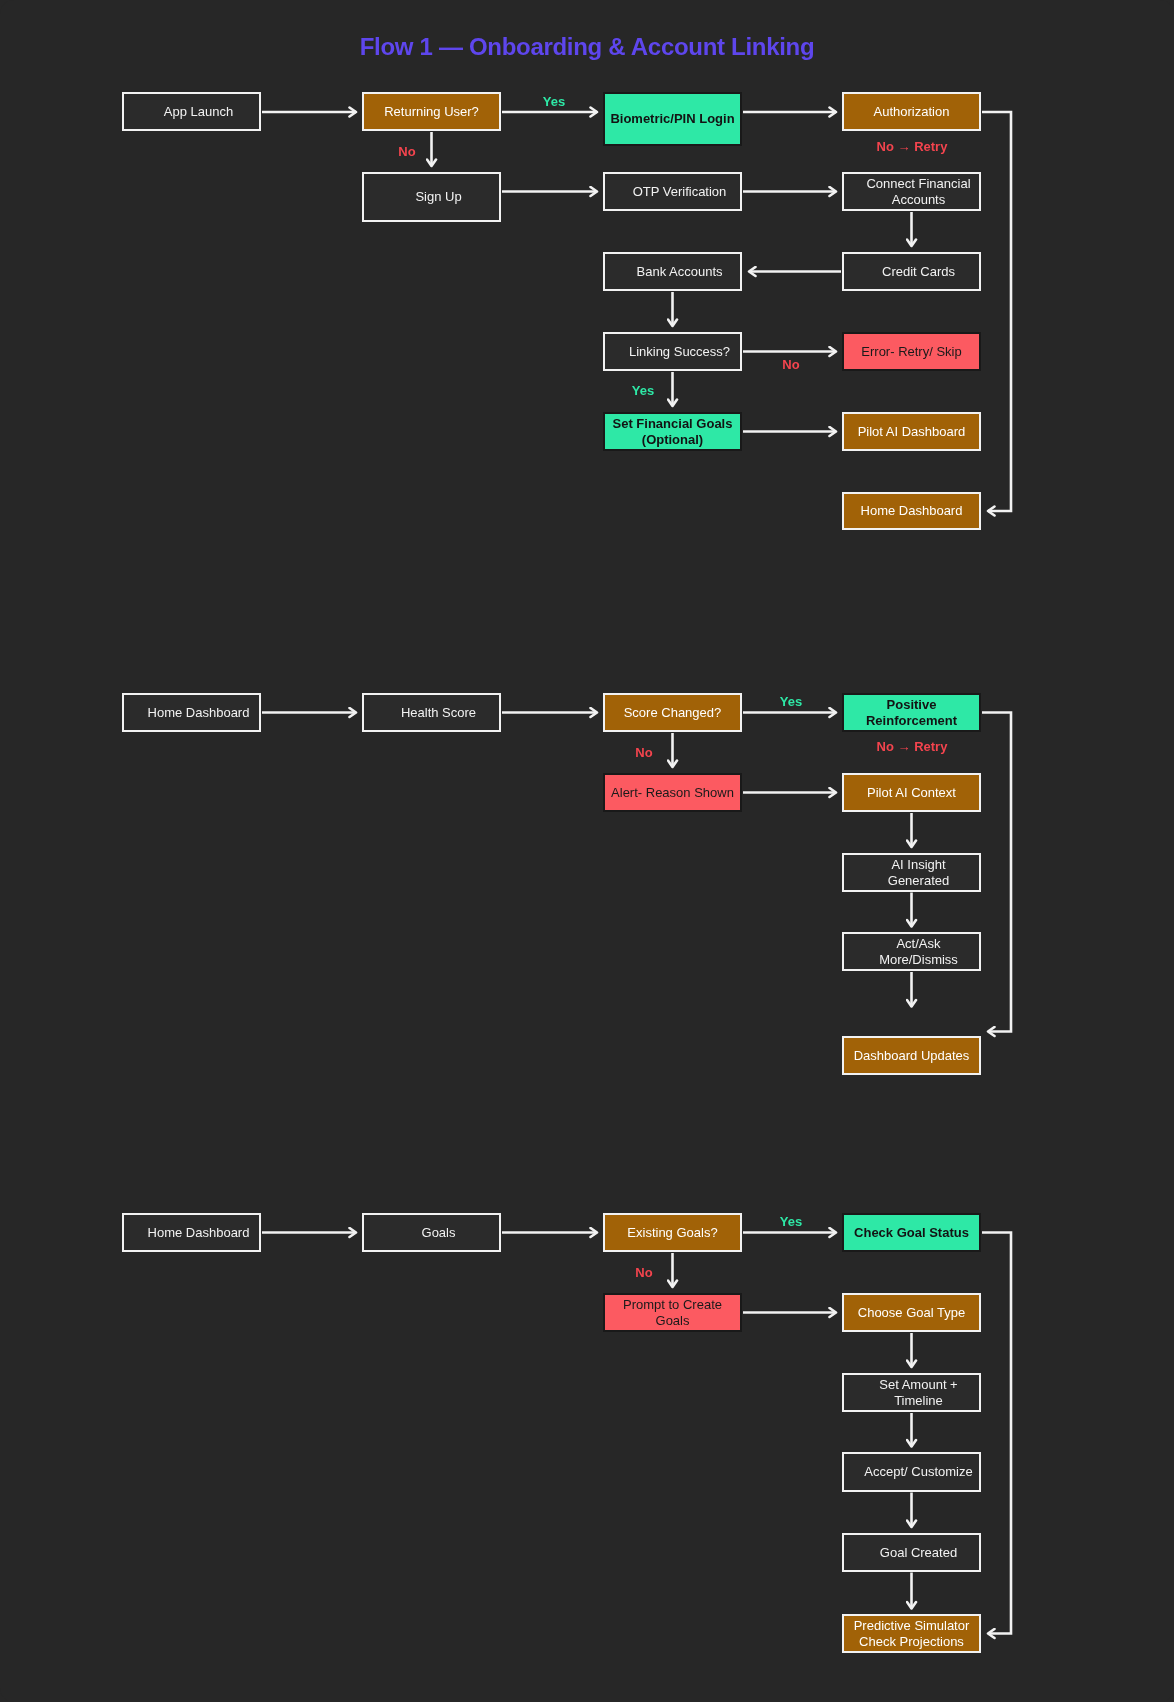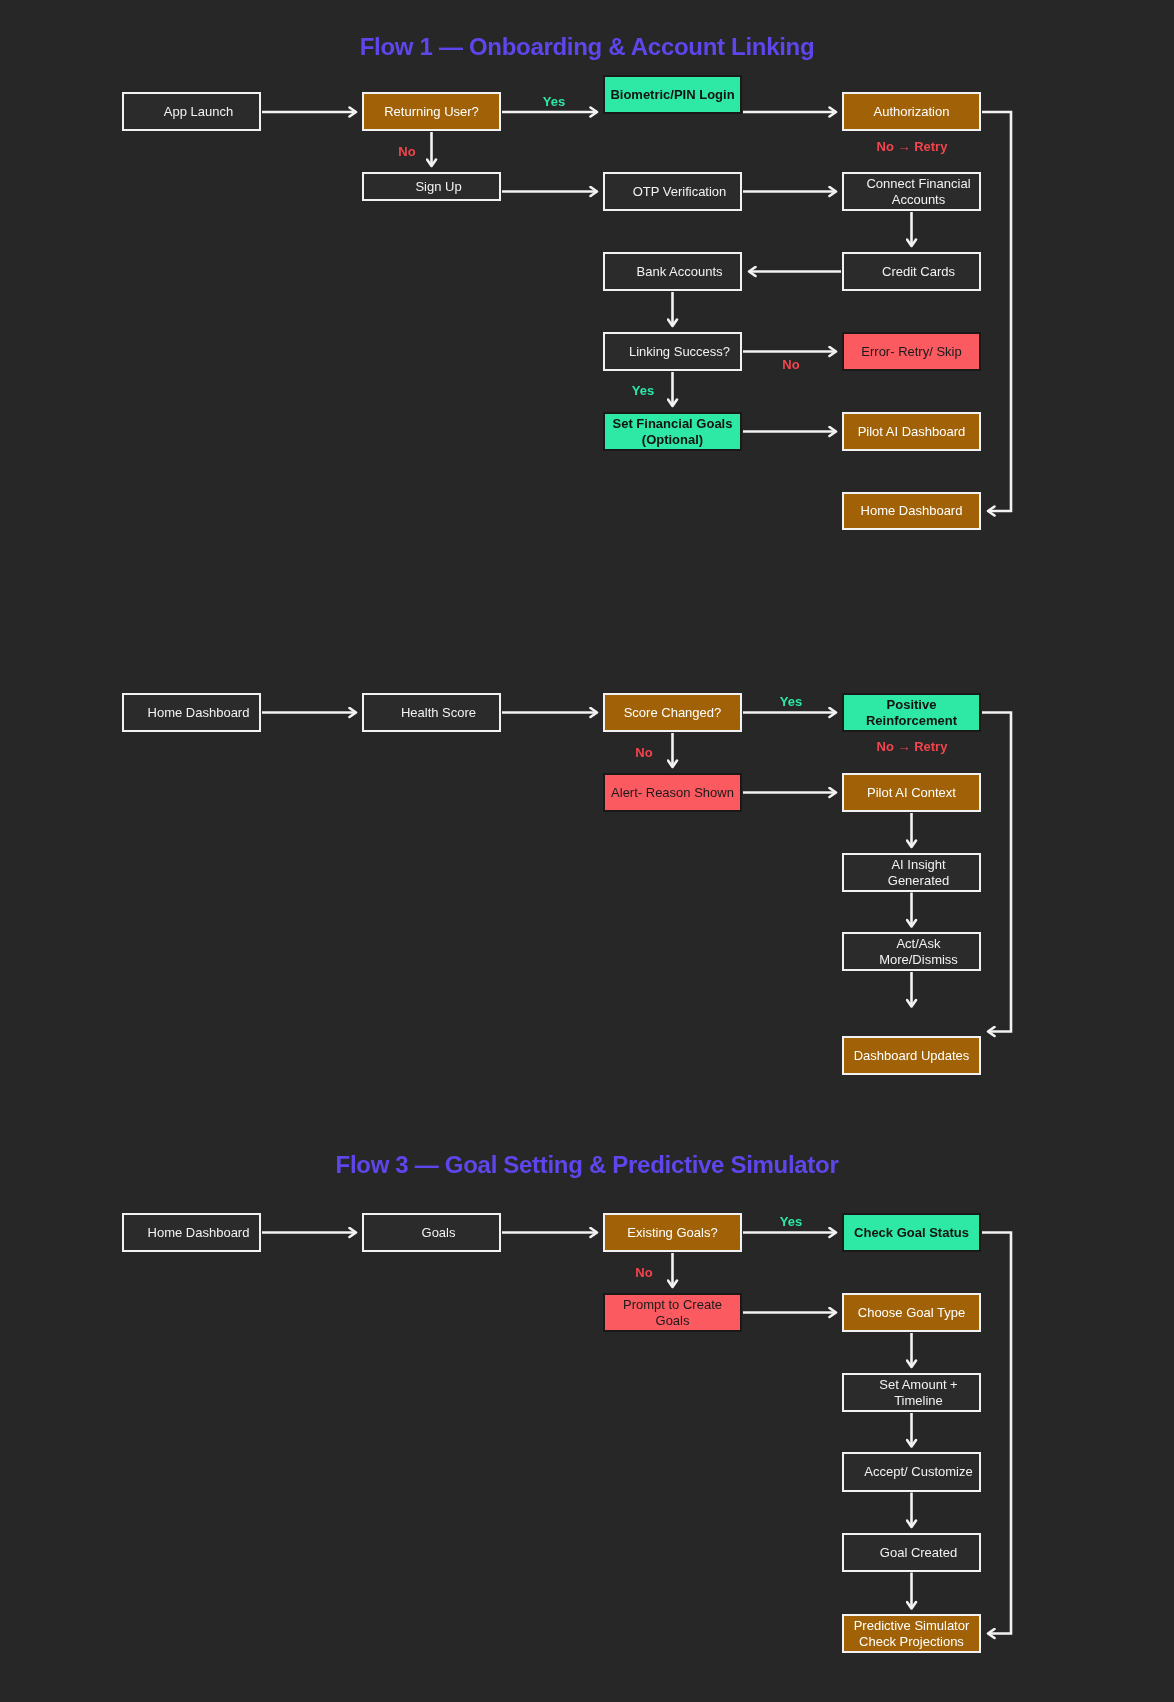--- a/index.html
+++ b/index.html
@@ -66,23 +66,23 @@
       <path d="M911.5 1413 V1446.5" marker-end="url(#arw)"></path>
       <path d="M911.5 1492.5 V1527" marker-end="url(#arw)"></path>
       <path d="M911.5 1572.5 V1608.5" marker-end="url(#arw)"></path>
     </g>
   </svg>
 
   <h2 class="flow-title" style="top:32px">Flow 1 — Onboarding &amp; Account Linking</h2>
 
   <div class="node dark" style="left:122px;top:92px;width:139px;height:39px">App Launch</div>
   <div class="node purple" style="left:362px;top:92px;width:139px;height:39px">Returning User?</div>
-  <div class="node green" style="left:603px;top:75px;width:139px;height:39px">Biometric/PIN Login</div>
+  <div class="node green" style="left:603px;top:92px;width:139px;height:54px">Biometric/PIN Login</div>
   <div class="node purple" style="left:842px;top:92px;width:139px;height:39px">Authorization</div>
-  <div class="node dark" style="left:362px;top:172px;width:139px;height:29px">Sign Up</div>
+  <div class="node dark" style="left:362px;top:172px;width:139px;height:50px">Sign Up</div>
   <div class="node dark" style="left:603px;top:172px;width:139px;height:39px">OTP Verification</div>
   <div class="node dark" style="left:842px;top:172px;width:139px;height:39px">Connect Financial
 Accounts</div>
   <div class="node dark" style="left:603px;top:252px;width:139px;height:39px">Bank Accounts</div>
   <div class="node dark" style="left:842px;top:252px;width:139px;height:39px">Credit Cards</div>
   <div class="node dark" style="left:603px;top:332px;width:139px;height:39px">Linking Success?</div>
   <div class="node red" style="left:842px;top:332px;width:139px;height:39px">Error- Retry/ Skip</div>
   <div class="node green" style="left:603px;top:412px;width:139px;height:39px">Set Financial Goals
 (Optional)</div>
   <div class="node purple" style="left:842px;top:412px;width:139px;height:39px">Pilot AI Dashboard</div>
@@ -103,21 +103,20 @@
   <div class="node red" style="left:603px;top:773px;width:139px;height:39px">Alert- Reason Shown</div>
   <div class="node purple" style="left:842px;top:773px;width:139px;height:39px">Pilot AI Context</div>
   <div class="node dark" style="left:842px;top:853px;width:139px;height:39px">AI Insight Generated</div>
   <div class="node dark" style="left:842px;top:932px;width:139px;height:39px">Act/Ask More/Dismiss</div>
   <div class="node purple" style="left:842px;top:1036px;width:139px;height:39px">Dashboard Updates</div>
 
   <div class="edge-label yes" style="left:791px;top:694px">Yes</div>
   <div class="edge-label no" style="left:912px;top:739px">No → Retry</div>
   <div class="edge-label no" style="left:644px;top:745px">No</div>
 
-  <h2 class="flow-title" style="top:1150px">Flow 3 — Goal Setting &amp; Predictive Simulator</h2>
 
   <div class="node dark" style="left:122px;top:1213px;width:139px;height:39px">Home Dashboard</div>
   <div class="node dark" style="left:362px;top:1213px;width:139px;height:39px">Goals</div>
   <div class="node purple" style="left:603px;top:1213px;width:139px;height:39px">Existing Goals?</div>
   <div class="node green" style="left:842px;top:1213px;width:139px;height:39px">Check Goal Status</div>
   <div class="node red" style="left:603px;top:1293px;width:139px;height:39px">Prompt to Create
 Goals</div>
   <div class="node purple" style="left:842px;top:1293px;width:139px;height:39px">Choose Goal Type</div>
   <div class="node dark" style="left:842px;top:1373px;width:139px;height:39px">Set Amount +
 Timeline</div>

